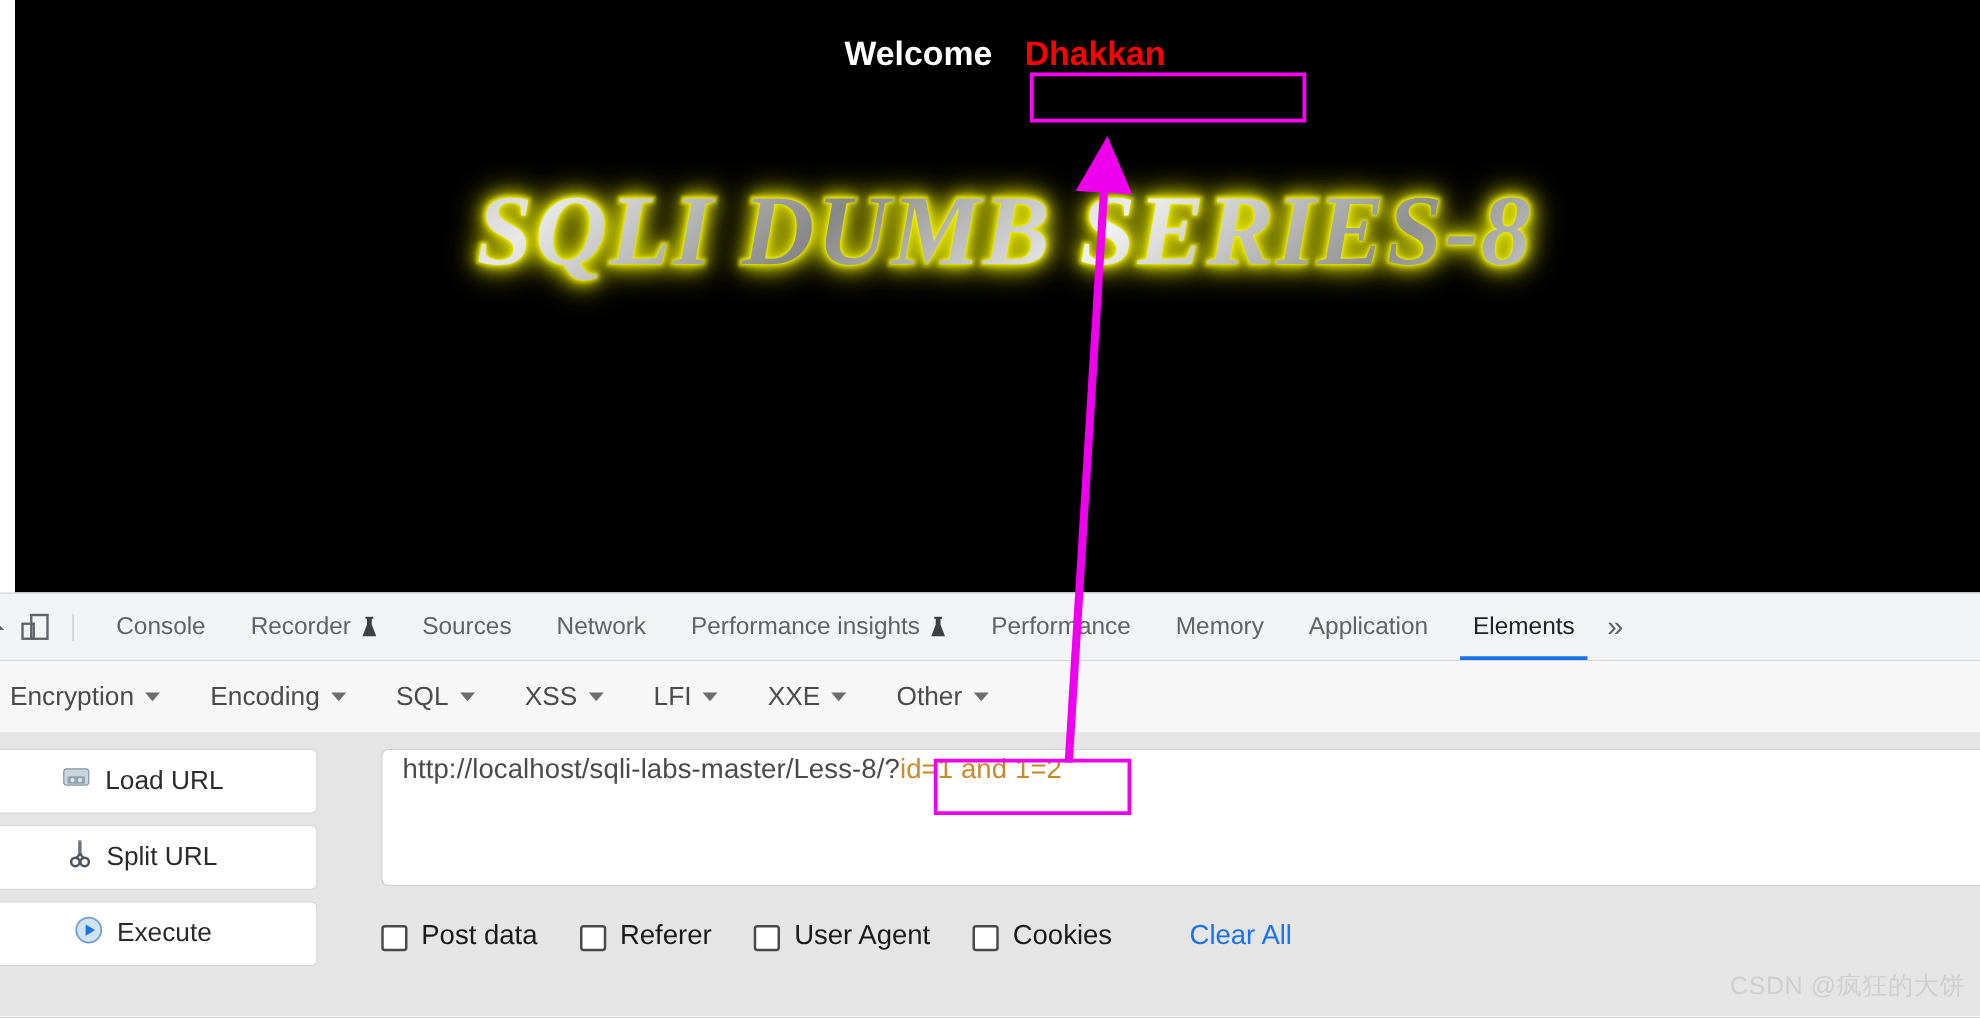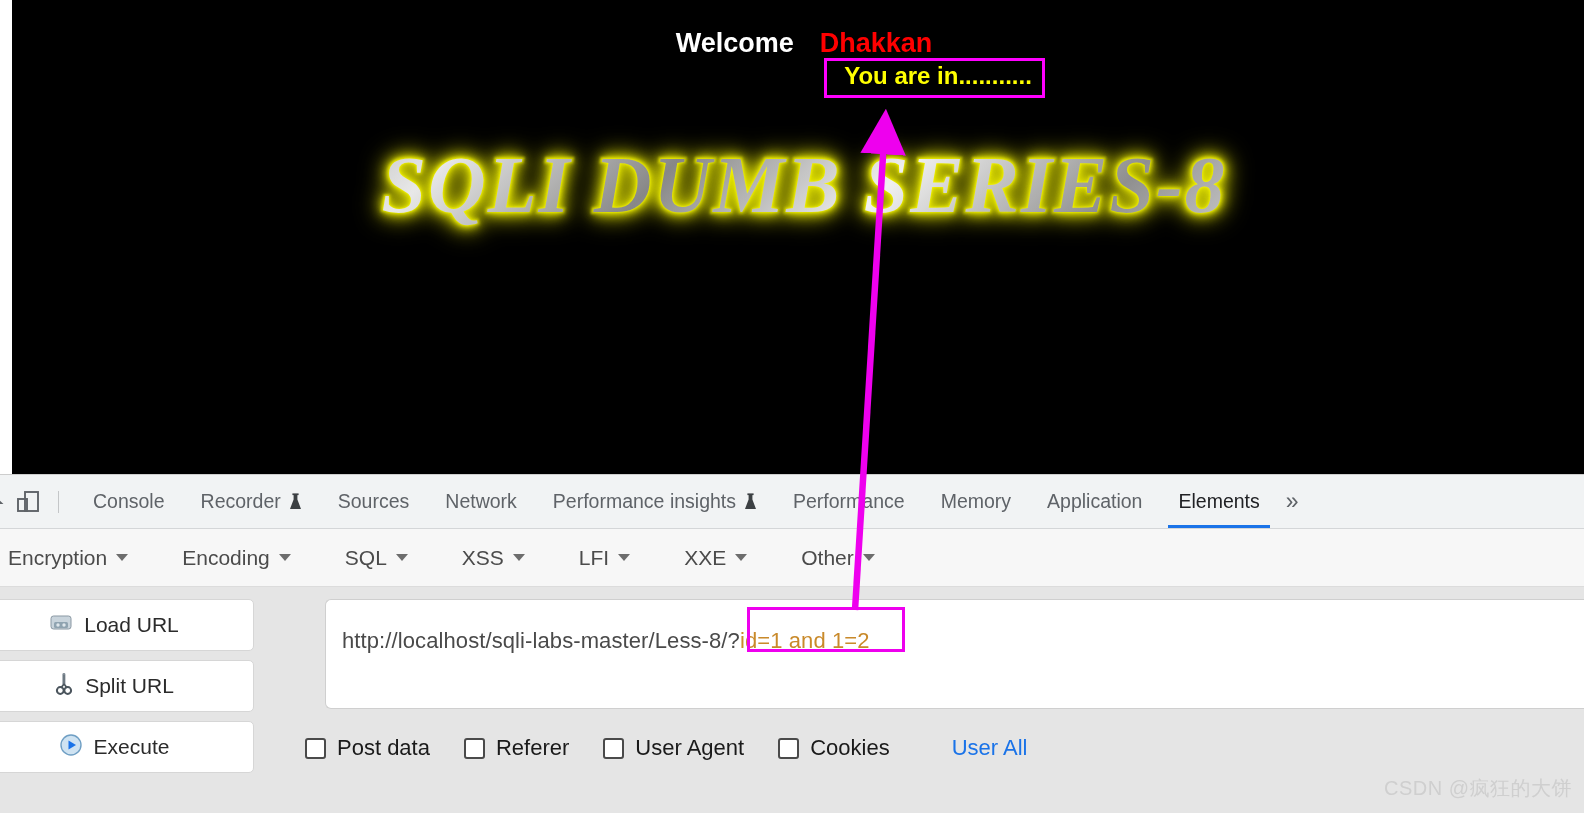--- a/index.html
+++ b/index.html
@@ -215,21 +215,20 @@
   .hb-menubar {
     position: relative;
     height: 58px;
     background: #f7f7f7;
     border-bottom: 1px solid #dcdcdc;
     display: flex;
     align-items: center;
     white-space: nowrap;
     overflow: hidden;
     padding-left: 0;
-    gap: 14px;
   }
   .hb-menu {
     display: flex;
     align-items: center;
     gap: 9px;
     padding: 0 20px;
     font-size: 21px;
     color: #4b4b4b;
     font-family: "Liberation Sans", sans-serif;
     flex: 0 0 auto;
@@ -277,23 +276,22 @@
   .hb-url-area {
     position: absolute;
     left: 305px;
     top: 12px;
     right: 0;
     height: 110px;
     border: 1px solid #cfcfcf;
     border-right: none;
     border-radius: 6px 0 0 6px;
     background: #ffffff;
-    padding: 28px 16px;
+    padding: 2px 16px;
     overflow: hidden;
-    margin-left: 20px;
   }
   .hb-url-text {
     font-family: "Liberation Sans", sans-serif;
     font-size: 22px;
     color: #4a4a4a;
     white-space: nowrap;
     letter-spacing: 0.1px;
   }
   .hb-url-text .q { color: #4a4a4a; }
   .hb-url-text .num { color: #c98a2b; }
@@ -302,21 +300,21 @@
     position: absolute;
     left: 305px;
     top: 148px;
     display: flex;
     align-items: center;
     gap: 0;
     white-space: nowrap;
   }
   .hb-check {
     display: flex;
-    align-items: center;
+    align-items: flex-end;
     gap: 11px;
     margin-right: 34px;
     font-size: 22px;
     color: #1a1a1a;
     font-family: "Liberation Sans", sans-serif;
   }
   .cbox {
     width: 21px;
     height: 21px;
     border: 2px solid #4a4a4a;
@@ -347,21 +345,20 @@
 
 <div id="root">
 
   <div class="page-area">
 
     <div class="welcome-line">
       <span class="welcome-word">Welcome</span><span class="dhakkan-word">Dhakkan</span>
     </div>
 
     <div class="youarein-box"></div>
-    <div class="youarein-text">You are in...........</div>
 
     <div class="big-title-outline">SQLI DUMB SERIES-8</div>
     <div class="big-title">SQLI DUMB SERIES-8</div>
   </div>
 
   <div class="devtools">
 
     <div class="dt-tabbar">
 
       <div class="inspect-icon-cut">
@@ -511,21 +508,21 @@
           <span>Referer</span>
         </div>
         <div class="hb-check">
           <span class="cbox"></span>
           <span>User Agent</span>
         </div>
         <div class="hb-check">
           <span class="cbox"></span>
           <span>Cookies</span>
         </div>
-        <div class="clear-all">User All</div>
+        <div class="clear-all">Clear All</div>
       </div>
     </div>
   </div>
 
   <div class="url-annot-box"></div>
 
   <svg class="arrow-svg" viewBox="0 0 1584 814">
     <defs>
       <marker id="arrowhead" markerWidth="7" markerHeight="7" refX="2.2" refY="3.5" orient="auto">
         <path d="M0,0 L7,3.5 L0,7 Z" fill="#ee00ee"></path>

